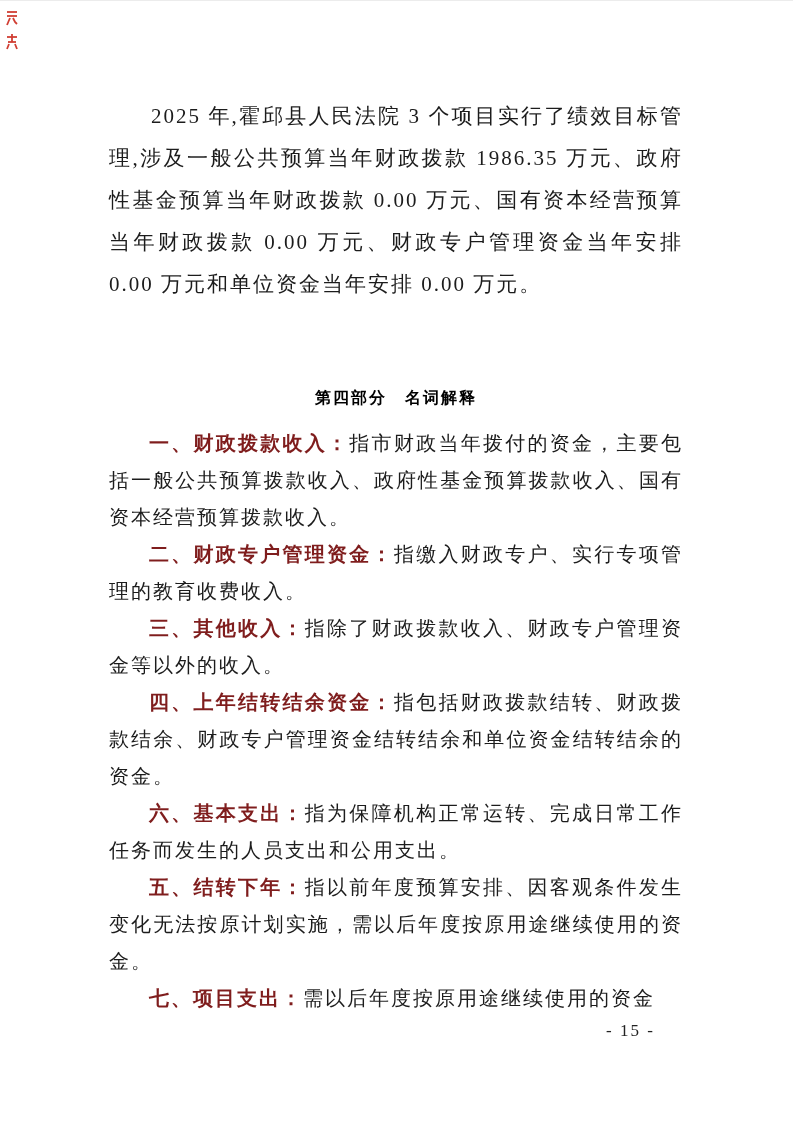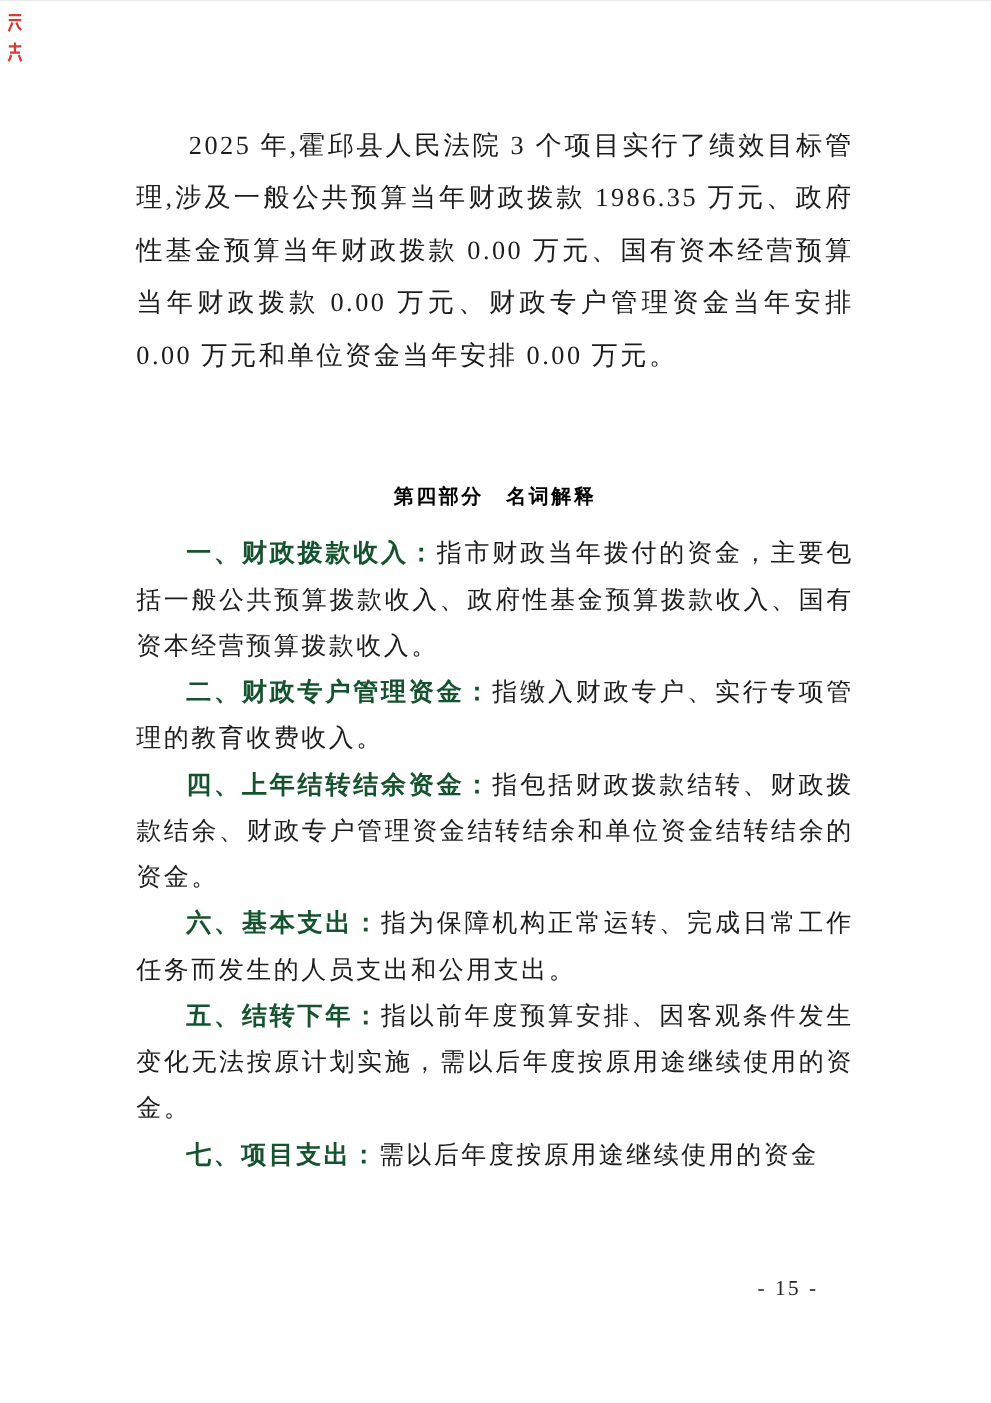--- a/index.html
+++ b/index.html
@@ -59,21 +59,21 @@
     font-size: 20px;
     line-height: 37px;
     letter-spacing: 2px;
     text-indent: 40px;
     text-align: justify;
     text-justify: inter-character;
   }
   .term-label {
     font-family: "Liberation Sans", "DejaVu Sans", sans-serif;
     font-weight: bold;
-    color: #14532d;
+    color: #7f1d1d;
   }
   .page-number {
     position: absolute;
     top: 1020px;
     left: 606px;
     font-size: 17px;
     letter-spacing: 2px;
     color: #222222;
     font-family: "Liberation Serif", "DejaVu Serif", serif;
   }
@@ -107,20 +107,21 @@
     <p class="intro">2025 年,霍邱县人民法院 3 个项目实行了绩效目标管理,涉及一般公共预算当年财政拨款 1986.35 万元、政府性基金预算当年财政拨款 0.00 万元、国有资本经营预算当年财政拨款 0.00 万元、财政专户管理资金当年安排 0.00 万元和单位资金当年安排 0.00 万元。</p>
 
     <h2 class="heading">第四部分　名词解释</h2>
 
     <div class="terms">
 
       <p class="term"><span class="term-label">一、财政拨款收入：</span><span class="term-def">指市财政当年拨付的资金，主要包括一般公共预算拨款收入、政府性基金预算拨款收入、国有资本经营预算拨款收入。</span></p>
 
       <p class="term"><span class="term-label">二、财政专户管理资金：</span><span class="term-def">指缴入财政专户、实行专项管理的教育收费收入。</span></p>
 
+      <p class="term"><span class="term-label">三、其他收入：</span><span class="term-def">指除了财政拨款收入、财政专户管理资金等以外的收入。</span></p>
 
       <p class="term"><span class="term-label">四、上年结转结余资金：</span><span class="term-def">指包括财政拨款结转、财政拨款结余、财政专户管理资金结转结余和单位资金结转结余的资金。</span></p>
 
       <p class="term"><span class="term-label">六、基本支出：</span><span class="term-def">指为保障机构正常运转、完成日常工作任务而发生的人员支出和公用支出。</span></p>
 
       <p class="term"><span class="term-label">五、结转下年：</span><span class="term-def">指以前年度预算安排、因客观条件发生变化无法按原计划实施，需以后年度按原用途继续使用的资金。</span></p>
 
       <p class="term"><span class="term-label">七、项目支出：</span><span class="term-def">需以后年度按原用途继续使用的资金</span></p>
 
     </div>

